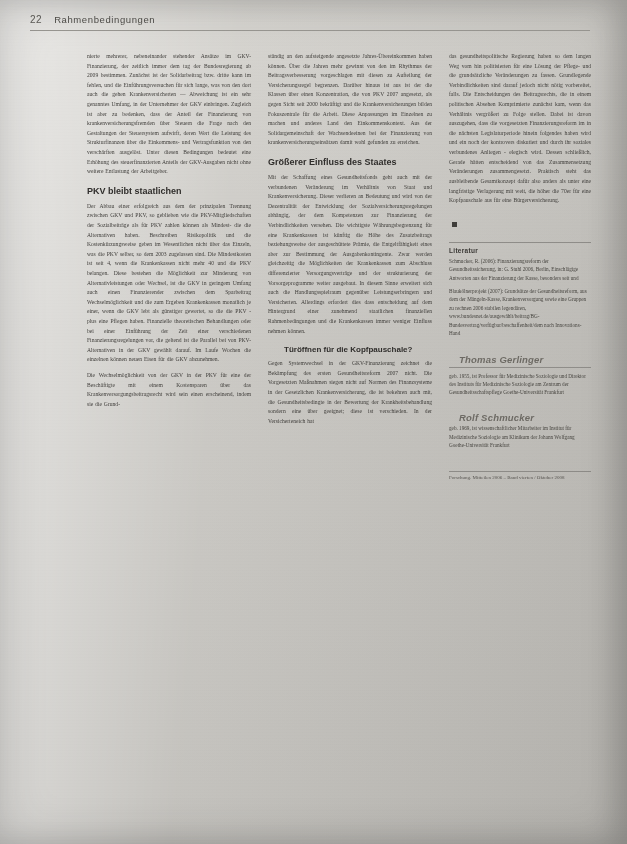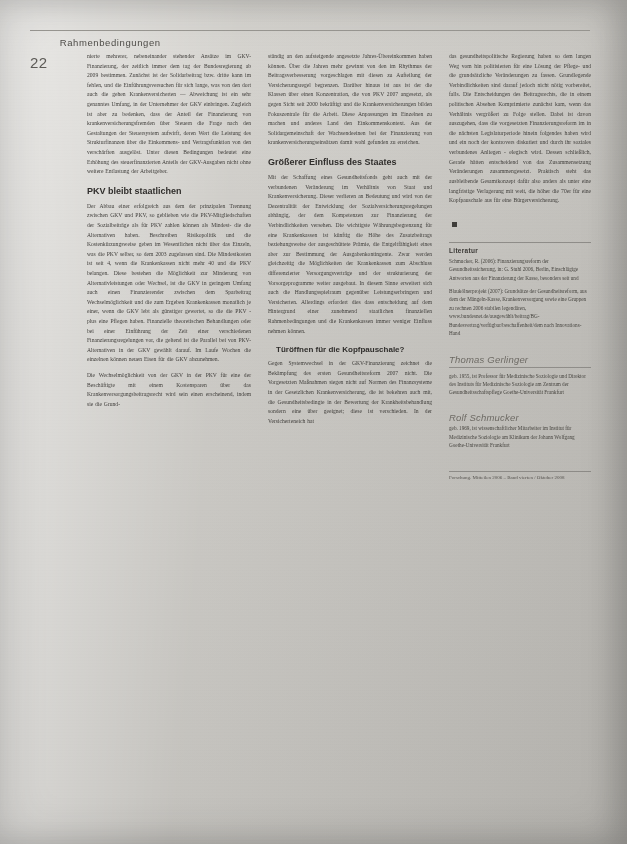--- a/index.html
+++ b/index.html
@@ -42,24 +42,23 @@
   .header {
     position: absolute;
     left: 30px;
     top: 14px;
     display: flex;
     align-items: center;
     gap: 12px;
   }
   .folio {
     font-family: "Liberation Sans", sans-serif;
-    font-size: 15px;
+    font-size: 10px;
     color: #5d5b57;
     letter-spacing: 0.5px;
-    margin-top: 40px;
   }
   .header-rule {
     position: absolute;
     left: 30px;
     top: 30px;
     width: 560px;
     height: 1px;
     background: #9a9893;
   }
   .header-title {
@@ -99,21 +98,21 @@
     color: #2f2d2b;
     margin: 9px 0 5px 0;
     line-height: 1.2;
     filter: blur(0.2px);
   }
   h3.sub-small {
     font-family: "Liberation Sans", sans-serif;
     font-size: 8px;
     font-weight: bold;
     color: #2f2d2b;
-    margin: 9px 0 5px 8px;
+    margin: 9px 0 5px 16px;
     filter: blur(0.2px);
   }
 
   
   .lit-rule {
     width: 100%;
     height: 1px;
     background: #8e8c88;
     margin: 12px 0 4px 0;
   }
@@ -134,24 +133,24 @@
     filter: blur(0.25px);
   }
 
   
   .author-block {
     margin-top: 16px;
   }
   .author-name {
     font-family: "Liberation Sans", sans-serif;
     font-size: 9.5px;
-    font-weight: normal;
+    font-weight: bold;
     font-style: italic;
     color: #6d6a64;
-    margin: 0 0 1px 0;
+    margin: 0 0 1px 10px;
     letter-spacing: 0.2px;
   }
   .author-rule {
     width: 100%;
     height: 1px;
     background: #8e8c88;
     margin: 2px 0 4px 0;
   }
   .author-bio {
     font-size: 5.2px;

